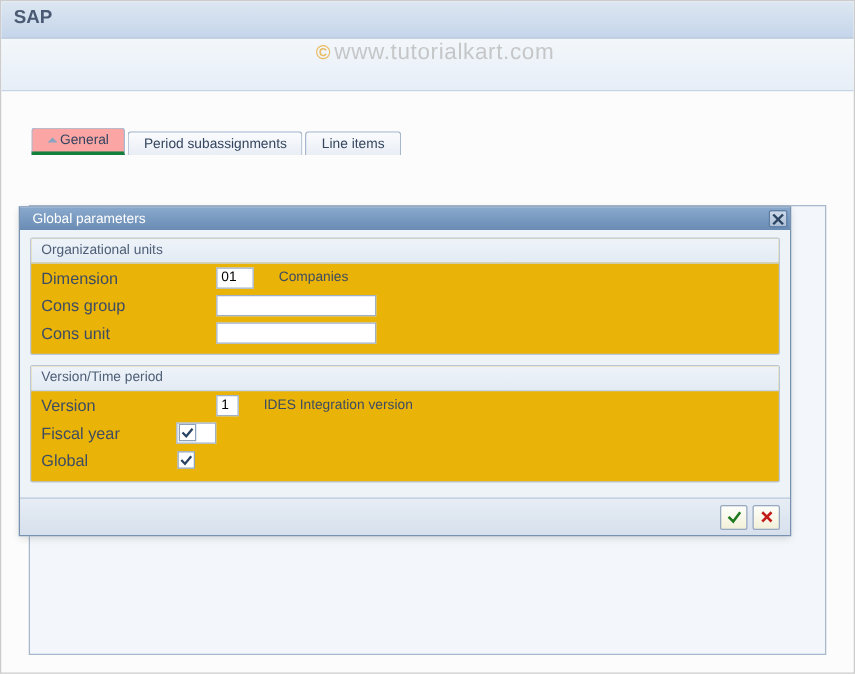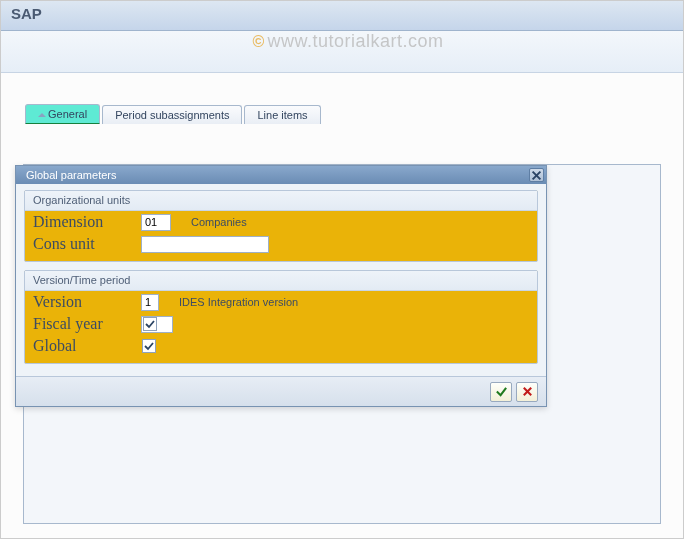--- a/index.html
+++ b/index.html
@@ -57,38 +57,38 @@
     border-radius: 3px 3px 0 0;
     padding: 3px 12px 3px 12px;
     margin-right: 2px;
     color: #33455f;
     cursor: pointer;
     font-size: 11px;
     position: relative;
     top: 1px;
   }
   .tab.active {
-    background: #5eead4;
-    border-bottom: 1px solid #15803d;
+    background: #fca5a5;
+    border-bottom: 3px solid #15803d;
     z-index: 2;
   }
   .tab-ind {
     display: inline-block;
     width: 0; height: 0;
     border-left: 4px solid transparent;
     border-right: 4px solid transparent;
     border-bottom: 4px solid #8aa3c1;
     margin-left: 0; margin-right: 2px;
     vertical-align: 1px;
   }
   
   .modal {
     position: absolute;
     left: 14px; top: 164px;
-    width: 532px;
+    width: 618px;
     border: 1px solid #7893b2;
     background: #eef3f8;
     box-shadow: 0 2px 6px rgba(0,0,0,0.15);
   }
   .modal-titlebar {
     background: linear-gradient(#89a8cc, #6a8cb4);
     color: #fff;
     font-size: 11px;
     height: 18px;
     display: flex;
@@ -128,29 +128,29 @@
   }
   .row {
     display: flex;
     align-items: center;
     padding: 2px 8px;
     height: 22px;
   }
   .row-label {
     width: 108px;
     color: #3d4c62;
-    font-size: 16px;
-    font-family: Liberation Serif, serif;
+    font-size: 13px;
   }
   .row input[type="text"] {
     border: 1px solid #9fb0c6;
     background: #fff;
     height: 17px;
     font-size: 11px;
     padding: 0 3px;
+    margin-left: 32px;
   }
   .in-narrow { width: 30px; }
   .in-one { width: 18px; text-align: left;}
   .in-mid { width: 128px; }
   .row-desc {
     margin-left: 20px;
     color: #3d4c62;
     font-size: 11px;
   }
   .chk {
@@ -254,20 +254,24 @@
   <div class="modal-body">
 
     <div class="group">
       <div class="group-title">Organizational units</div>
       <div class="row">
         <span class="row-label">Dimension</span>
         <input type="text" class="in-narrow" value="01" style="">
         <span class="row-desc">Companies</span>
       </div>
       <div class="row">
+        <span class="row-label">Cons group</span>
+        <input type="text" class="in-mid" value="" style="">
+      </div>
+      <div class="row">
         <span class="row-label">Cons unit</span>
         <input type="text" class="in-mid" value="" style="">
       </div>
     </div>
 
     <div class="group">
       <div class="group-title">Version/Time period</div>
       <div class="row">
         <span class="row-label">Version</span>
         <input type="text" class="in-one" value="1" style="">

